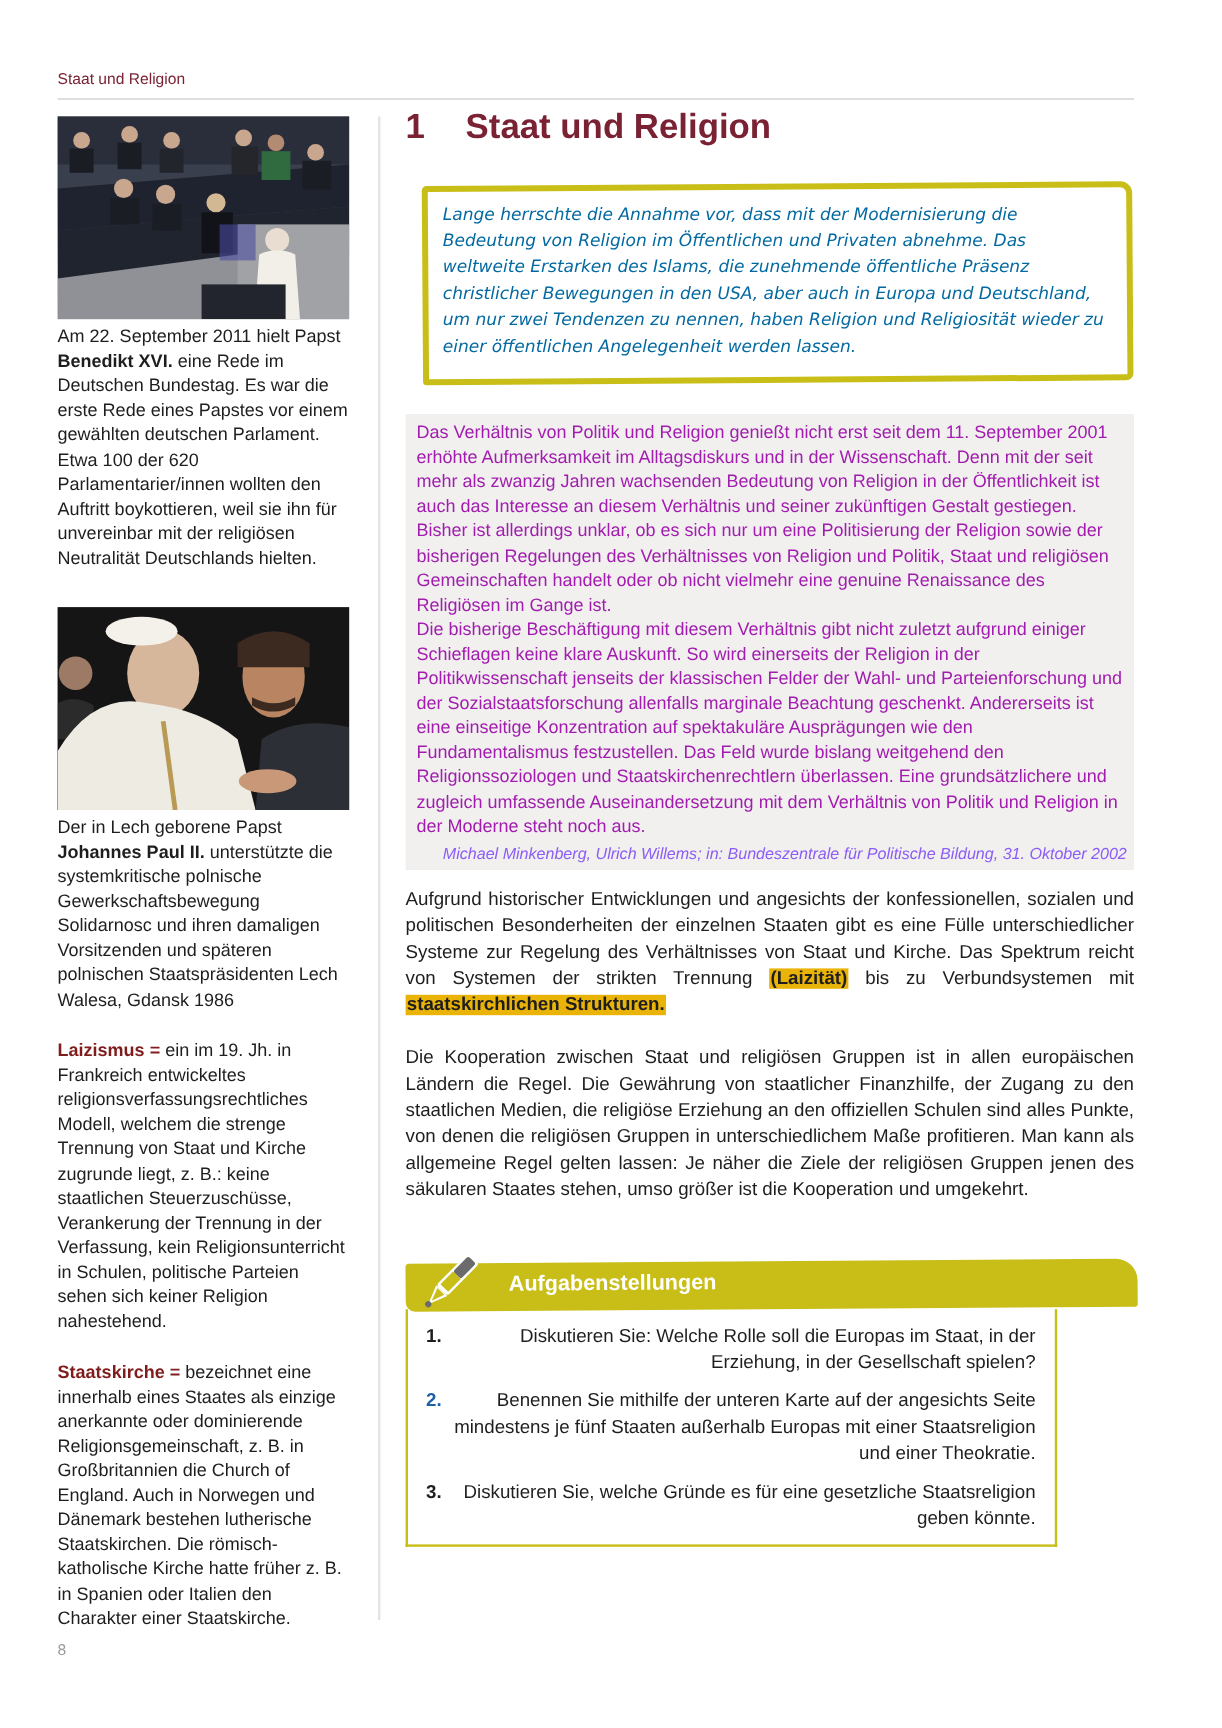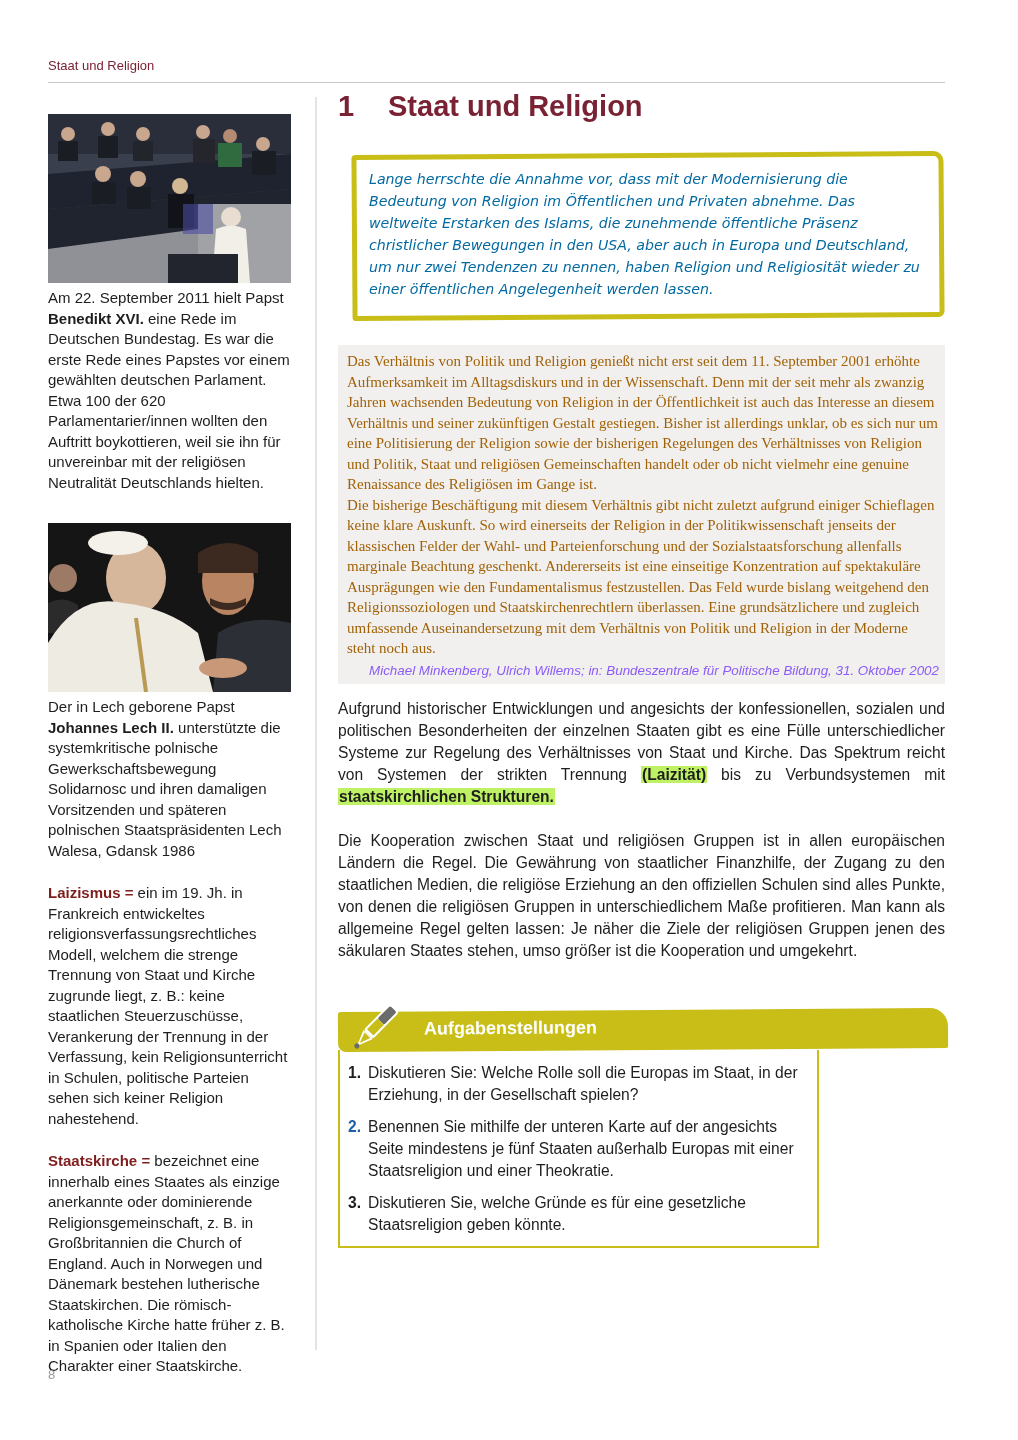--- a/index.html
+++ b/index.html
@@ -1,44 +1,44 @@
 <!DOCTYPE html>
 <html><head>
   <meta charset="utf-8">
   <style>
     * { box-sizing: border-box; margin: 0; padding: 0; }
     body { width: 1018px; height: 1440px; background: #ffffff; position: relative; font-family: "Liberation Sans", sans-serif; color: #1e1e1e; overflow: hidden; }
     .running-head { position: absolute; left: 48px; top: 58px; font-size: 13px; color: #7a2234; }
     .head-rule { position: absolute; left: 48px; top: 82px; width: 897px; height: 1px; background: #c8c8c8; }
     .col-rule { position: absolute; left: 315px; top: 97px; width: 2px; height: 1253px; background: #e4e4e4; }
-    .sidebar { position: absolute; left: 48px; top: 114px; width: 245px; }
+    .sidebar { position: absolute; left: 48px; top: 97px; width: 245px; }
     .photo { width: 243px; display: block; position: relative; overflow: hidden; }
     .photo1 { height: 169px; background: linear-gradient(180deg, #2c3140 0%, #3b4050 35%, #5a5e6a 55%, #8d8f94 75%, #a3a4a6 100%); }
     .photo2 { height: 169px; background: #141414; margin-top: 0; }
     .side-caption { font-size: 15px; line-height: 20.5px; color: #1e1e1e; }
     .side-caption b { font-weight: bold; }
     .cap1 { margin-top: 5px; }
     .photo2-wrap { margin-top: 30px; }
     .cap2 { margin-top: 5px; }
     .gloss { font-size: 15px; line-height: 20.5px; margin-top: 22px; }
     .gloss-term { color: #7f1d1d; font-weight: bold; }
     .page-num { position: absolute; left: 48px; top: 1367px; font-size: 13px; color: #9a9a9a; }
 
     .main { position: absolute; left: 338px; top: 90px; width: 607px; }
     .chapter-title { display: flex; align-items: baseline; color: #7a2234; font-size: 29px; font-weight: bold; }
     .chapter-num { width: 50px; }
     .intro-box { position: relative; margin-top: 30px; margin-left: 14px; width: 592px; padding: 10px 16px 14px 12px; border: 5px solid #c8be17; border-radius: 4px 10px 6px 3px; transform: rotate(-0.4deg); }
     .intro-text { font-family: "DejaVu Sans", sans-serif; font-style: italic; font-size: 14.2px; line-height: 22px; color: #0369a1; transform: rotate(0.4deg); }
     .source-box { margin-top: 26px; background: #f1f0ef; padding: 6px 6px 6px 9px; width: 607px; }
-    .source-p { font-size: 15px; line-height: 20.5px; color: #a16207; font-family: Liberation Serif, serif; }
+    .source-p { font-size: 15px; line-height: 20.5px; color: #a21caf; }
     .source-cite { font-style: italic; font-size: 13.4px; text-align: right; margin-top: 4px; color: #8b5cf6; }
     .body-p { font-size: 15.6px; line-height: 22px; margin-top: 14px; text-align: justify; }
     .body-p.second { margin-top: 22px; }
-    .hl { background: #bef264; font-weight: bold; padding: 0 1px; }
-    .tasks { position: relative; margin-top: 48px; width: 481px; }
+    .hl { background: #eab308; font-weight: bold; padding: 0 1px; }
+    .tasks { position: relative; margin-top: 48px; width: 543px; text-align: right; }
     .tasks-banner { position: relative; height: 40px; background: #c8be17; border-radius: 3px 18px 2px 8px; transform: rotate(-0.4deg); margin-left: 0; width: 610px; }
     .tasks-title { position: absolute; left: 86px; top: 7px; color: #ffffff; font-size: 18px; font-weight: bold; }
     .pen-icon { position: absolute; left: 4px; top: -12px; width: 60px; height: 60px; }
     .tasks-body { border: 2px solid #c8be17; border-top: none; padding: 12px 16px 10px 8px; }
     .task { display: flex; font-size: 15.6px; line-height: 22px; margin-bottom: 10px; }
     .task:last-child { margin-bottom: 0; }
     .task-num { width: 20px; font-weight: bold; flex-shrink: 0; }
     .task-num.blue { color: #1d5fa8; }
   </style>
 </head>
@@ -94,21 +94,21 @@
         <path d="M0 169 L0 120 Q30 70 75 80 Q120 85 150 110 L165 169 Z" fill="#eeebe3"></path>
         <path d="M88 95 L98 169" stroke="#b89a55" stroke-width="4" fill="none"></path>
         <ellipse cx="180" cy="58" rx="26" ry="34" fill="#b88461"></ellipse>
         <path d="M150 30 Q180 10 210 30 L210 50 L150 50 Z" fill="#3c2a20"></path>
         <path d="M162 75 Q180 85 198 75 L198 82 Q180 92 162 82 Z" fill="#3c2a20"></path>
         <path d="M165 169 L170 110 Q200 90 243 100 L243 169 Z" fill="#2c2f36"></path>
         <ellipse cx="175" cy="145" rx="24" ry="10" fill="#c89878"></ellipse>
       </svg>
     </div>
   </div>
-  <p class="side-caption cap2"><span>Der in Lech geborene Papst </span><b>Johannes Lech II.</b><span> unterstützte die systemkritische polnische Gewerkschaftsbewegung Solidarnosc und ihren damaligen Vorsitzenden und späteren polnischen Staatspräsidenten Lech Walesa, Gdansk 1986</span></p>
+  <p class="side-caption cap2"><span>Der in Lech geborene Papst </span><b>Johannes Paul II.</b><span> unterstützte die systemkritische polnische Gewerkschaftsbewegung Solidarnosc und ihren damaligen Vorsitzenden und späteren polnischen Staatspräsidenten Lech Walesa, Gdansk 1986</span></p>
 
   <p class="gloss"><span class="gloss-term">Laizismus =</span><span> ein im 19. Jh. in Frankreich entwickeltes religionsverfassungsrechtliches Modell, welchem die strenge Trennung von Staat und Kirche zugrunde liegt, z. B.: keine staatlichen Steuerzuschüsse, Verankerung der Trennung in der Verfassung, kein Religionsunterricht in Schulen, politische Parteien sehen sich keiner Religion nahestehend.</span></p>
   <p class="gloss"><span class="gloss-term">Staatskirche =</span><span> bezeichnet eine innerhalb eines Staates als einzige anerkannte oder dominierende Religionsgemeinschaft, z. B. in Großbritannien die Church of England. Auch in Norwegen und Dänemark bestehen lutherische Staatskirchen. Die römisch-katholische Kirche hatte früher z. B. in Spanien oder Italien den Charakter einer Staatskirche.</span></p>
 </aside>
 
 <div class="page-num">8</div>
 
 <main class="main">
   <h1 class="chapter-title">
     <span class="chapter-num">1</span>

